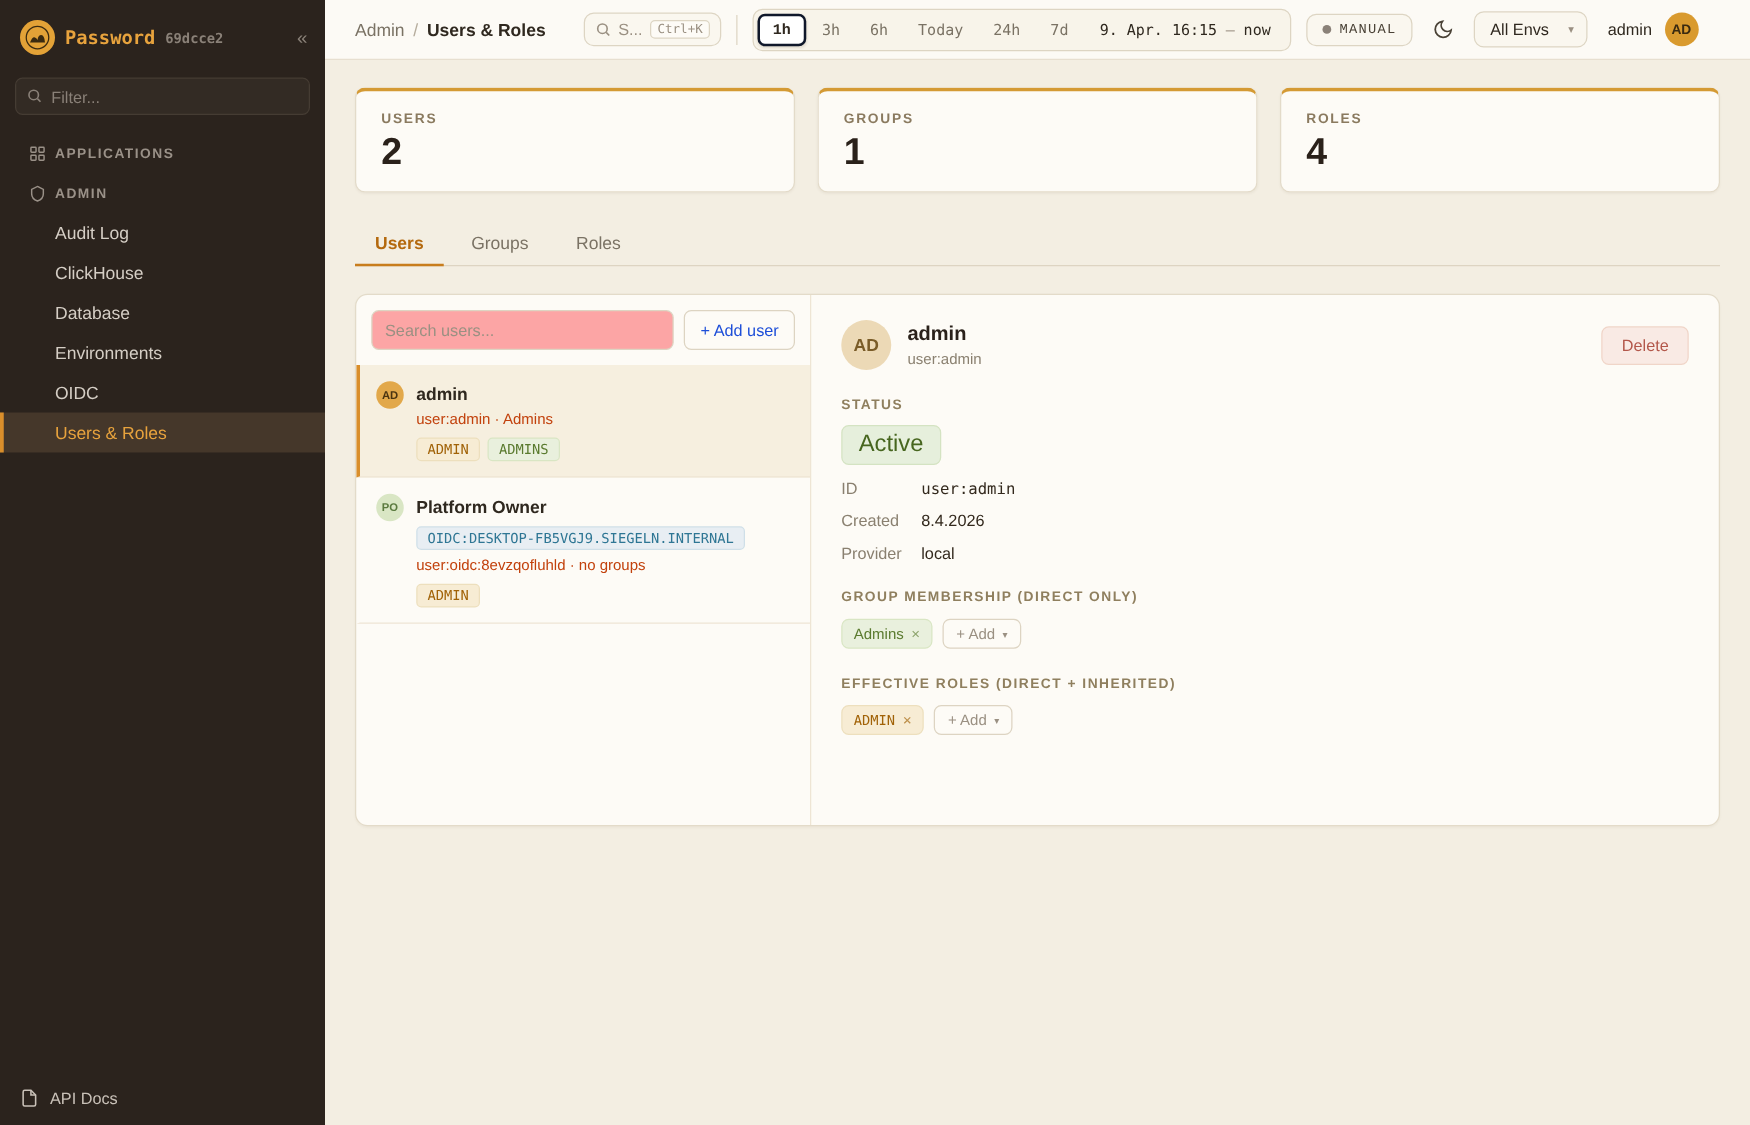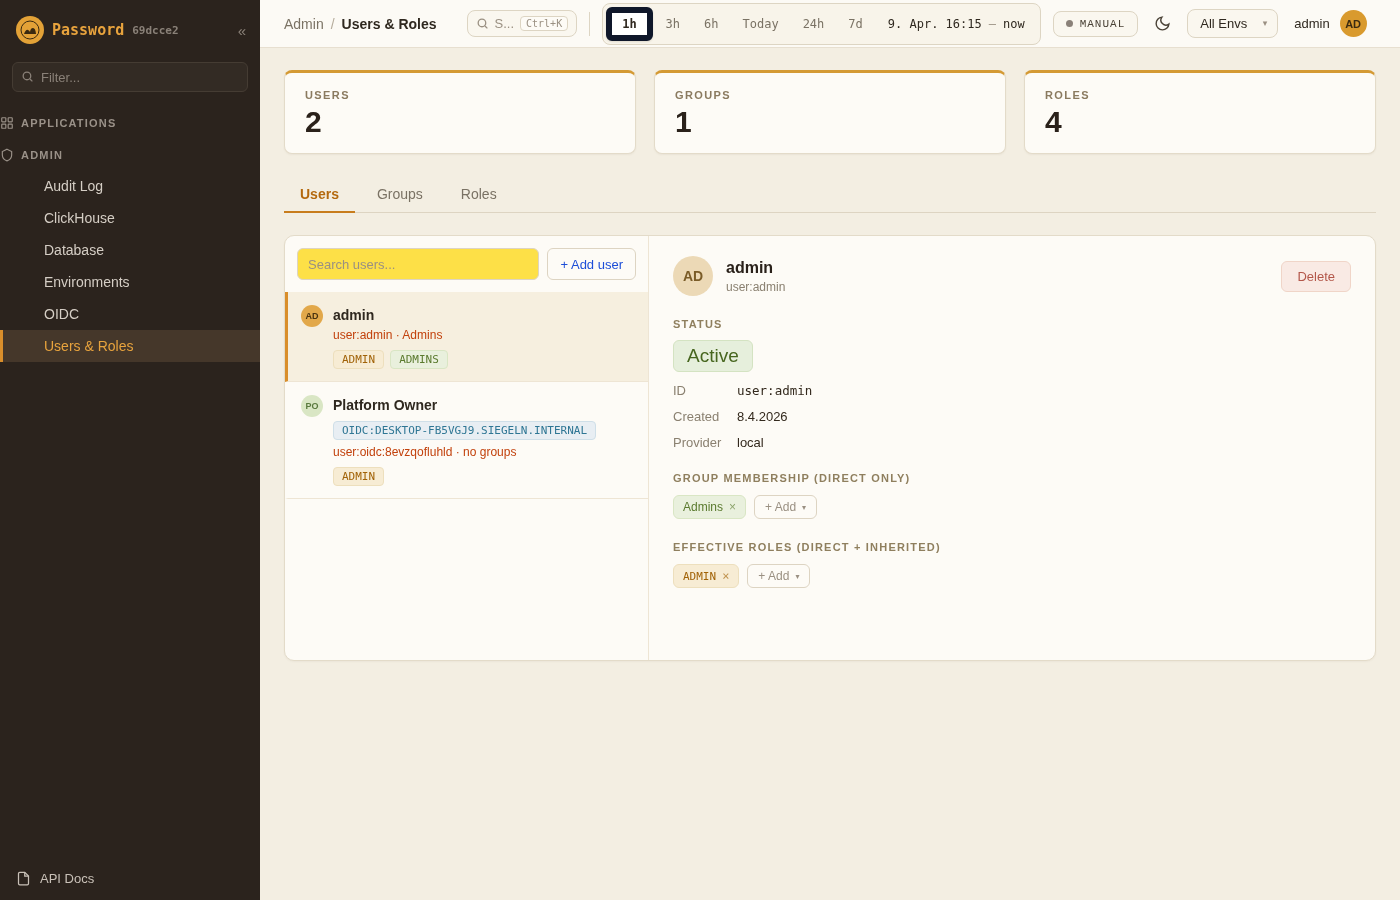--- a/index.html
+++ b/index.html
@@ -12,39 +12,39 @@
   .sb-head { display:flex; align-items:center; padding:16px 14px 14px 16px; gap:8px; }
   .logo-mark { width:28px; height:28px; border-radius:50%; background:#e3a237; display:flex; align-items:center; justify-content:center; flex-shrink:0; }
   .brand { font-family:"DejaVu Sans Mono", monospace; font-weight:bold; font-size:15px; color:#e8a33d; }
   .build { font-family:"DejaVu Sans Mono", monospace; font-size:11px; color:#8a8178;font-weight:bold; }
   .collapse-btn { margin-left:auto; background:none; border:none; color:#8a8178; font-size:15px; cursor:pointer; }
   .filter-wrap { margin:4px 12px 14px 12px; position:relative; }
   .filter-wrap svg { position:absolute; left:9px; top:8px; }
   .filter-input { width:100%; height:30px; background:#332b24; border:1px solid #453c33; border-radius:6px; color:#c9c1b8; font-size:13px; padding:0 10px 0 28px; outline:none; }
   .filter-input::placeholder { color:#8a8178; }
   .nav { flex:1; overflow:hidden; }
-  .nav-section { display:flex; align-items:center; gap:7px; padding:10px 16px 8px 0; color:#9a9188; font-size:11px; letter-spacing:1.2px; font-weight:bold; }
+  .nav-section { display:flex; align-items:center; gap:7px; padding:10px 16px 8px 23px; color:#9a9188; font-size:11px; letter-spacing:1.2px; font-weight:bold; }
   .nav-item { display:block; padding:8px 16px 8px 41px; font-size:14px; color:#d5cec5; cursor:pointer; border-left:3px solid transparent; }
   .nav-item.active { background:#45372a; color:#e8a33d; border-left:3px solid #d98e2b; }
   .sb-foot { padding:14px 16px; display:flex; align-items:center; gap:9px; color:#c9c1b8; font-size:13px; cursor:pointer; }
 
   
   .main-col { flex:1; display:flex; flex-direction:column; }
   .topbar { height:48px; background:#fcfaf5; border-bottom:1px solid #e7dfd0; display:flex; align-items:center; padding:0 24px; gap:12px; }
   .crumb { display:flex; gap:7px; font-size:14px; align-items:center; white-space:nowrap; }
   .crumb .parent { color:#7a7264; cursor:pointer; }
   .crumb .sep { color:#b5ac9c; }
   .crumb .current { color:#2f281f; font-weight:bold; }
   .hsearch { display:flex; align-items:center; gap:6px; border:1px solid #ddd5c3; background:#faf7ef; border-radius:8px; padding:5px 8px; margin-left:18px; cursor:pointer; }
   .hsearch .stext { font-size:13px; color:#9a9082; }
   .kbd { font-family:"DejaVu Sans Mono", monospace; font-size:10px; color:#9a9082; border:1px solid #ddd5c3; border-radius:4px; padding:1px 5px; background:#fdfbf6; }
   .vdiv { width:1px; height:24px; background:#ddd5c3; }
   .timegroup { display:flex; align-items:center; border:1px solid #ddd5c3; border-radius:8px; padding:3px; gap:2px; background:#f8f4ea; }
   .tbtn { font-family:"DejaVu Sans Mono", monospace; font-size:12px; color:#7a7264; background:none; border:1px solid transparent; border-radius:6px; padding:4px 10px; cursor:pointer; white-space:nowrap; }
-  .tbtn.active { background:#ffffff; border:6px solid #0f172a; color:#2f281f; font-weight:bold; box-shadow:0 1px 2px rgba(60,45,20,.12); }
+  .tbtn.active { background:#ffffff; border:2px solid #0f172a; color:#2f281f; font-weight:bold; box-shadow:0 1px 2px rgba(60,45,20,.12);font-family:Liberation Mono, monospace; }
   .trange { display:flex; gap:7px; align-items:center; padding:0 12px; font-family:"DejaVu Sans Mono", monospace; font-size:12px; color:#2f281f; white-space:nowrap; }
   .trange .dash { color:#9a9082; }
   .manual-btn { display:flex; align-items:center; gap:7px; border:1px solid #ddd5c3; background:#faf7ef; border-radius:8px; padding:6px 12px; font-family:Liberation Mono, monospace; font-size:11px; letter-spacing:1px; color:#4a4236; cursor:pointer; white-space:nowrap; }
   .manual-btn .dot { width:7px; height:7px; border-radius:50%; background:#8a8178; }
   .icon-btn { background:none; border:none; cursor:pointer; padding:4px; display:flex; }
   .env-select { position:relative; border:1px solid #ddd5c3; background:#faf7ef; border-radius:8px; padding:6px 30px 6px 12px; font-size:13px; color:#2f281f; cursor:pointer; white-space:nowrap; }
   .env-select .caret { position:absolute; right:10px; top:8px; color:#9a9082; font-size:9px; }
   .userchip { display:flex; align-items:center; gap:10px; margin-left:4px; }
   .userchip .uname { font-size:13px; color:#2f281f; }
   .avatar { border-radius:50%; display:flex; align-items:center; justify-content:center; font-weight:bold; }
@@ -57,21 +57,21 @@
   .stat-label { font-size:11px; letter-spacing:1.4px; color:#8a7a5f; font-weight:bold; }
   .stat-value { font-size:30px; font-weight:bold; color:#2a211a; margin-top:4px; }
 
   .tabs { display:flex; gap:6px; margin-top:22px; border-bottom:1px solid #ddd4c2; }
   .tab { padding:10px 16px 9px 16px; font-size:14px; color:#7a7264; cursor:pointer; border-bottom:2px solid transparent; margin-bottom:-1px; }
   .tab.active { color:#b4690e; border-bottom:2px solid #c87d1d; font-weight:bold; }
 
   .panel { margin-top:22px; background:#fdfbf6; border:1px solid #e3dbc9; border-radius:10px; display:flex; min-height:426px; box-shadow:0 1px 2px rgba(90,70,30,.05); overflow:hidden; }
   .ulist-col { width:364px; min-width:364px; border-right:1px solid #eee5d4; display:flex; flex-direction:column; }
   .ulist-tools { display:flex; gap:8px; padding:12px; }
-  .usearch { flex:1; height:32px; border:1px solid #ddd4c2; border-radius:6px; background:#fde047; font-size:13px; padding:0 10px; color:#2f281f; outline:none; }
+  .usearch { flex:1; height:32px; border:1px solid #ddd4c2; border-radius:6px; background:#fca5a5; font-size:13px; padding:0 10px; color:#2f281f; outline:none; }
   .usearch::placeholder { color:#9a9082; }
   .addbtn { border:1px solid #ddd4c2; border-radius:6px; background:#fdfbf6; font-size:13px; color:#1d4ed8; padding:0 12px; cursor:pointer; white-space:nowrap; }
   .uitem { padding:12px 16px 12px 13px; border-left:3px solid transparent; border-bottom:1px solid #eee5d4; display:flex; gap:10px; cursor:pointer; }
   .uitem.selected { background:#f6efdf; border-left:3px solid #d98e2b; }
   .av-list { width:22px; height:22px; font-size:9px; flex-shrink:0; margin-top:1px; }
   .av-ad { background:#e2a84a; color:#4a3310; }
   .av-po { background:#d9e6c4; color:#5a7a3e; }
   .uitem-name { font-size:14px; font-weight:bold; color:#2f281f; padding-top:3px; }
   .uitem-meta { font-size:12px; color:#c2410c; margin-top:5px; }
   .badge { display:inline-block; font-family:"DejaVu Sans Mono", monospace; font-size:11px; padding:2px 8px; border-radius:4px; }

